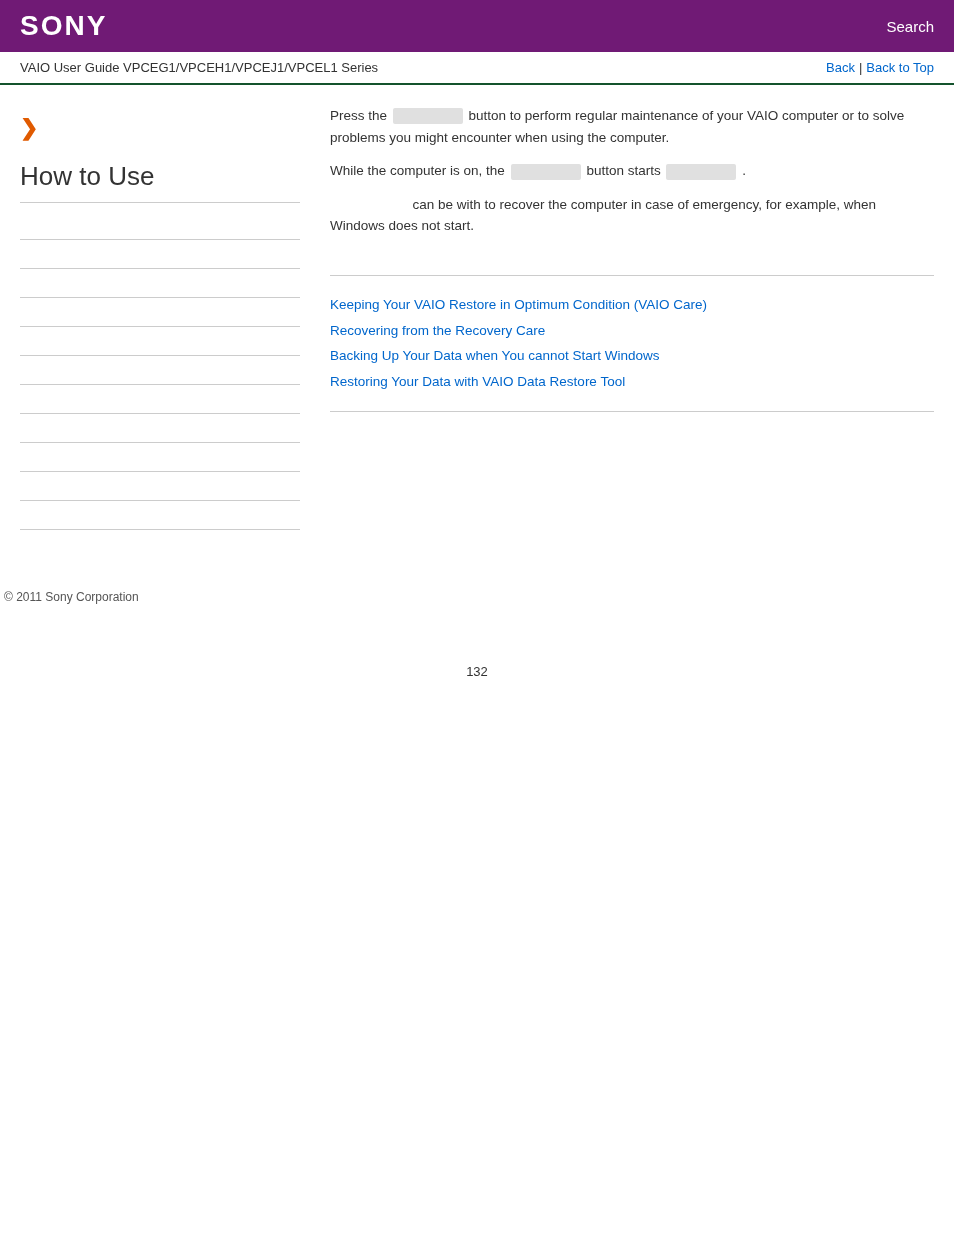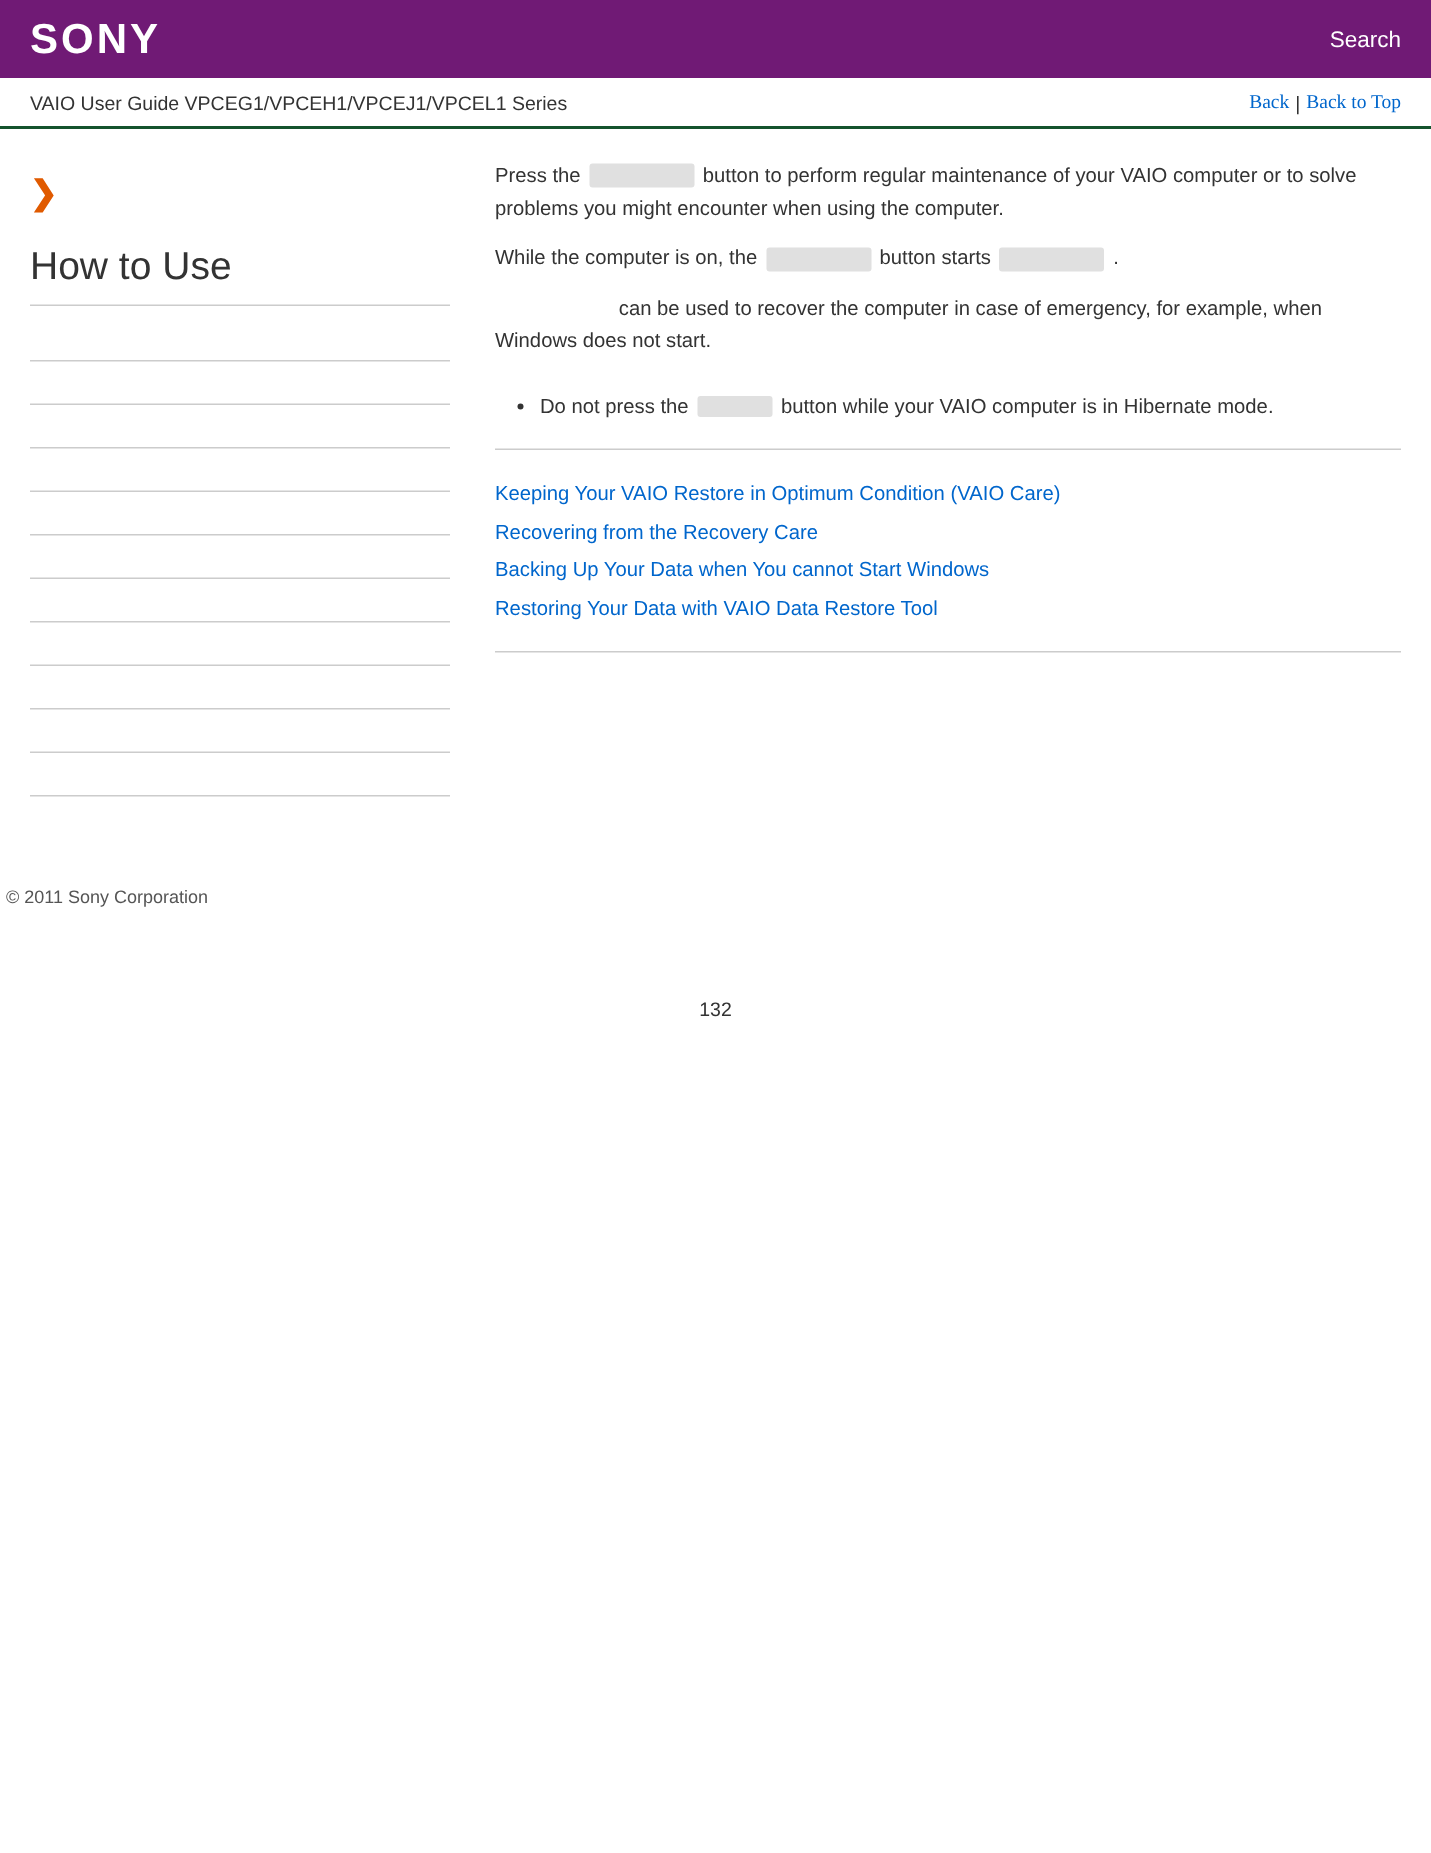--- a/index.html
+++ b/index.html
@@ -60,21 +60,20 @@
     .nav-links {
       display: flex;
       gap: 4px;
       align-items: center;
     }
 
     .nav-link {
       color: #0066cc;
       text-decoration: none;
       cursor: pointer;
-      font-family: Liberation Serif, serif;
     }
 
     .nav-separator {
       color: #333;
     }
 
     
     .main-content {
       display: flex;
       padding: 20px 20px 20px 20px;
@@ -247,32 +246,25 @@
     </p>
     <p class="content-paragraph">
       <span>While the computer is on, the</span>
       <span class="inline-img"></span>
       <span>button starts</span>
       <span class="inline-img"></span>
       <span>.</span>
     </p>
     <p class="content-paragraph">
       &nbsp;&nbsp;&nbsp;&nbsp;&nbsp;&nbsp;&nbsp;&nbsp;&nbsp;&nbsp;&nbsp;&nbsp;&nbsp;&nbsp;&nbsp;&nbsp;&nbsp;&nbsp;&nbsp;&nbsp;&nbsp;
-      <span>can be used to recover the computer in case of emergency, for example, when Windows does not start.</span>
+      <span>can be with to recover the computer in case of emergency, for example, when Windows does not start.</span>
     </p>
 
     <div style="height: 10px;"></div>
 
-    <ul class="bullet-list">
-      <li>
-        <span>Do not press the</span>
-        <span class="inline-img-sm"></span>
-        <span>button while your VAIO computer is in Hibernate mode.</span>
-      </li>
-    </ul>
 
     <hr class="content-divider">
 
     <div class="related-links">
       <a class="related-link">Keeping Your VAIO Restore in Optimum Condition (VAIO Care)</a>
       <a class="related-link">Recovering from the Recovery Care</a>
       <a class="related-link">Backing Up Your Data when You cannot Start Windows</a>
       <a class="related-link">Restoring Your Data with VAIO Data Restore Tool</a>
     </div>
 

